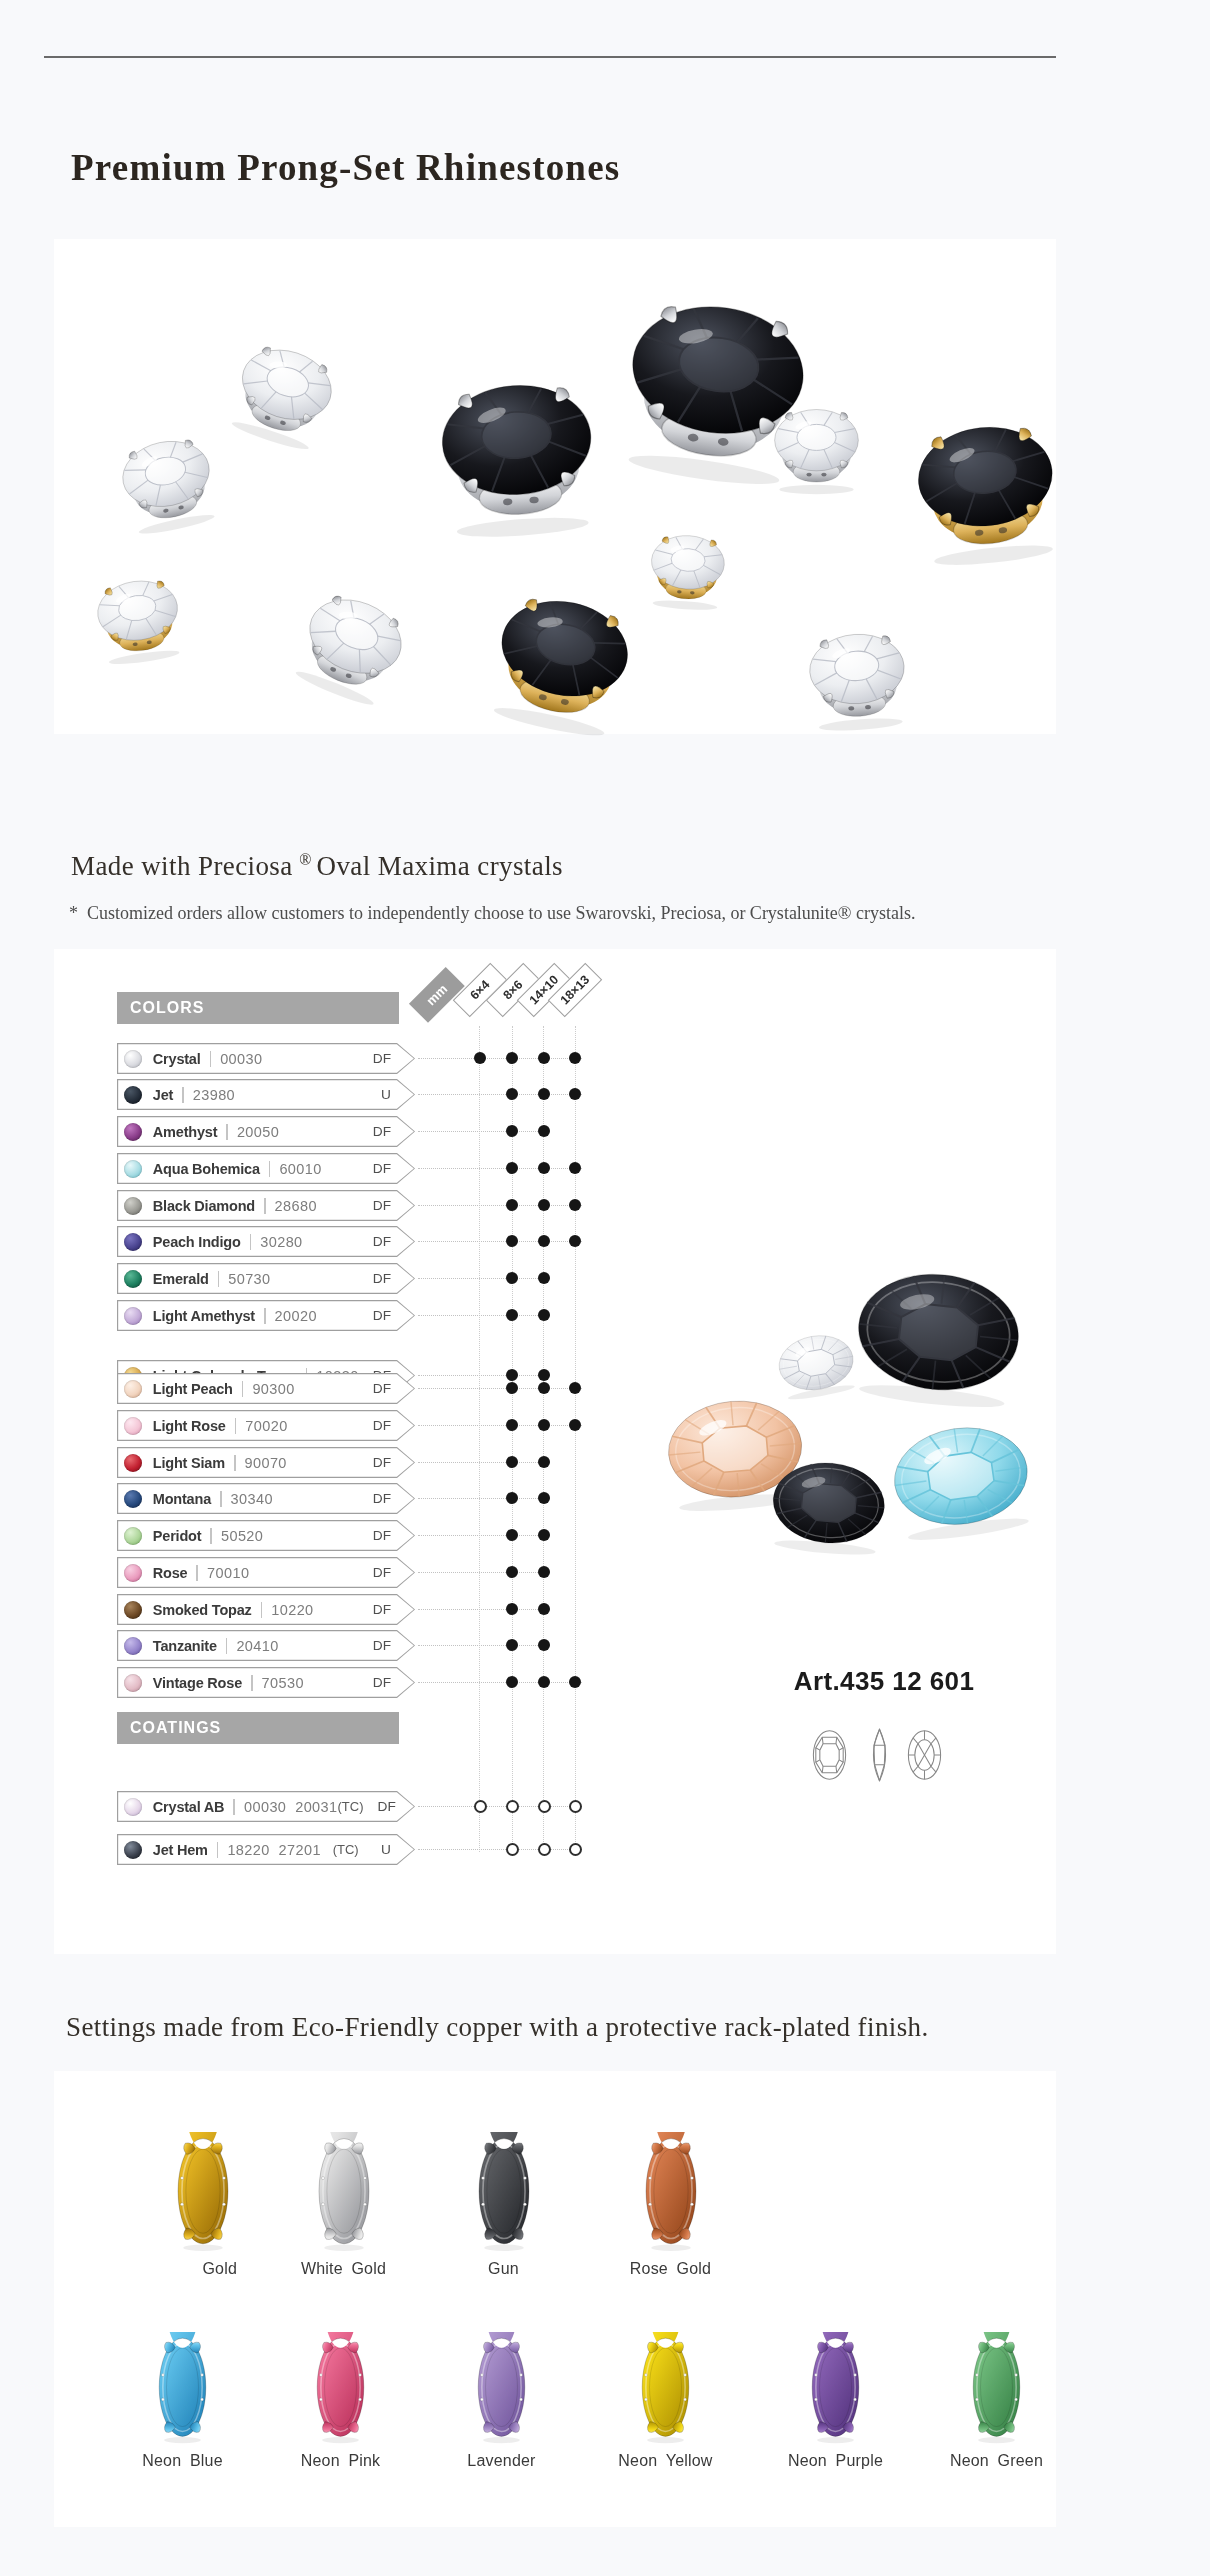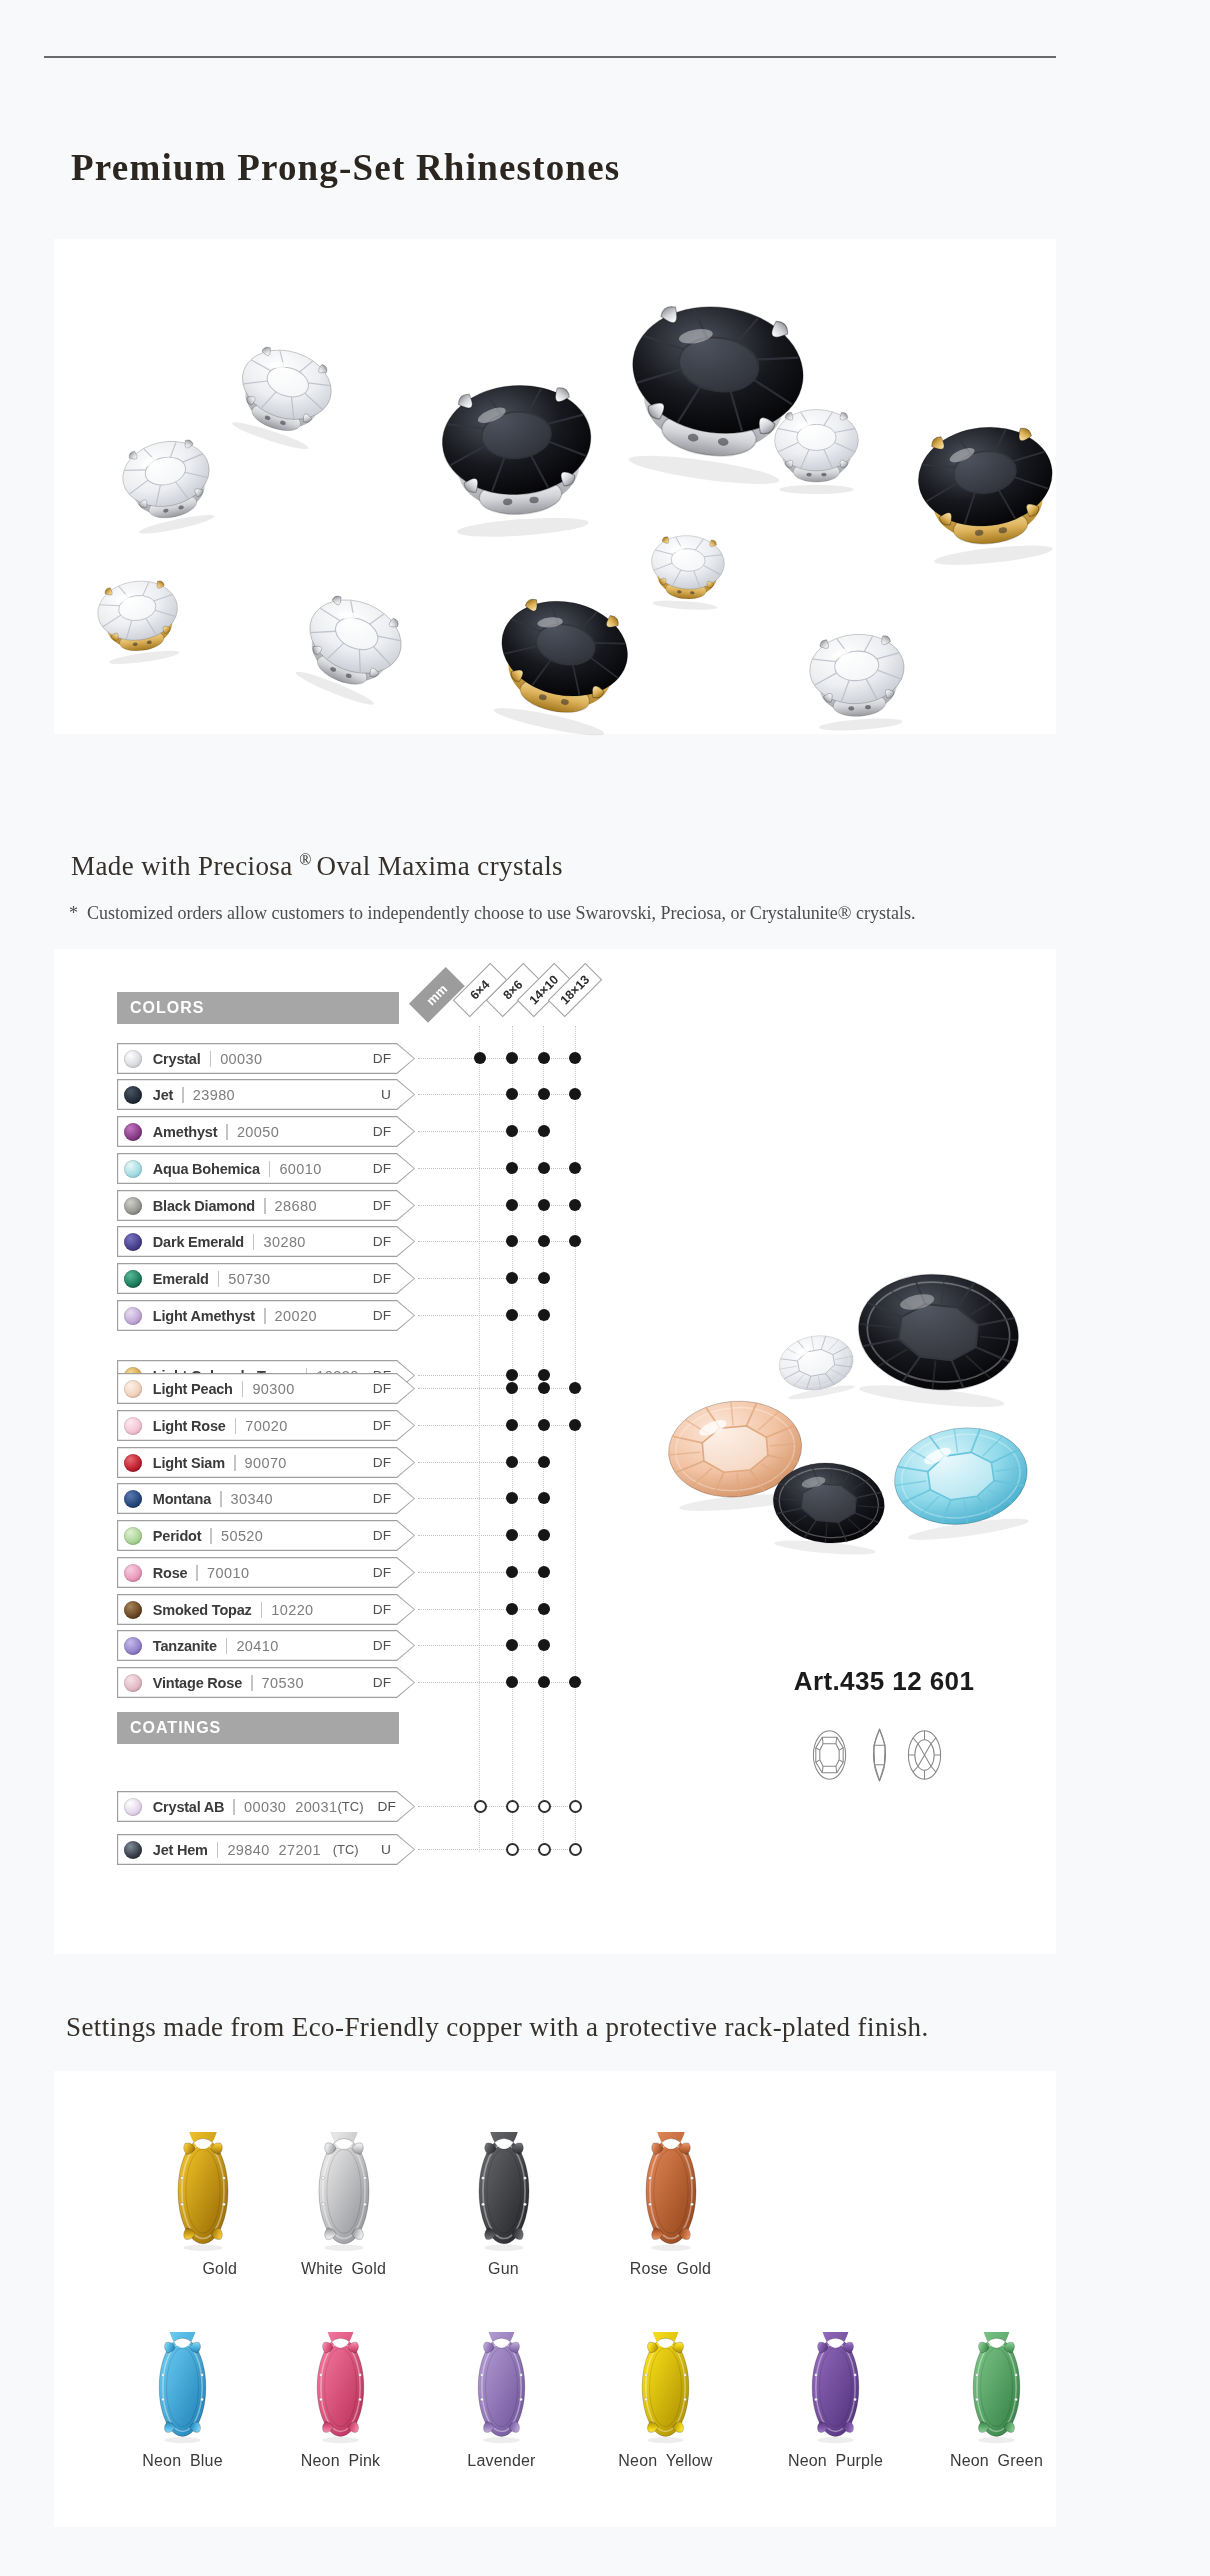--- a/index.html
+++ b/index.html
@@ -661,21 +661,21 @@
           <span class="dot" style="left: 484px;"></span>
           <span class="dot" style="left: 515px;"></span>
         </div>
 
   <div class="row" style="top: 277px;">
     <div class="leader" style="left: 364px; width: 164px;"></div>
     <div class="pill">
       <div class="pill-in"></div>
       <div class="pill-c">
         <span class="swatch" style="background: radial-gradient(circle at 35% 30%, rgb(122, 116, 192), rgb(74, 68, 144) 55%, rgb(33, 28, 80));"></span>
-        <span class="cname">Dark Emerald</span>
+        <span class="cname">Peach Indigo</span>
         <span class="sep"></span>
         <span class="code">30280</span>
 
         <span class="finish auto">DF</span>
       </div>
     </div>
   <span class="dot" style="left: 452px;"></span>
           <span class="dot" style="left: 484px;"></span>
           <span class="dot" style="left: 515px;"></span>
         </div>
@@ -909,21 +909,21 @@
         </div>
 
   <div class="row" style="top: 885px;">
     <div class="leader" style="left: 364px; width: 164px;"></div>
     <div class="pill">
       <div class="pill-in"></div>
       <div class="pill-c">
         <span class="swatch" style="background: radial-gradient(circle at 35% 30%, rgb(129, 139, 154), rgb(60, 66, 78) 55%, rgb(17, 20, 26));"></span>
         <span class="cname">Jet Hem</span>
         <span class="sep"></span>
-        <span class="code">29840  27201</span>
+        <span class="code">18220  27201</span>
         <span class="tc" style="display: inline;">(TC)</span>
         <span class="finish gap">U</span>
       </div>
     </div>
   <span class="odot" style="left: 452px;"></span>
           <span class="odot" style="left: 484px;"></span>
           <span class="odot" style="left: 515px;"></span>
         </div>
 </div>
 

